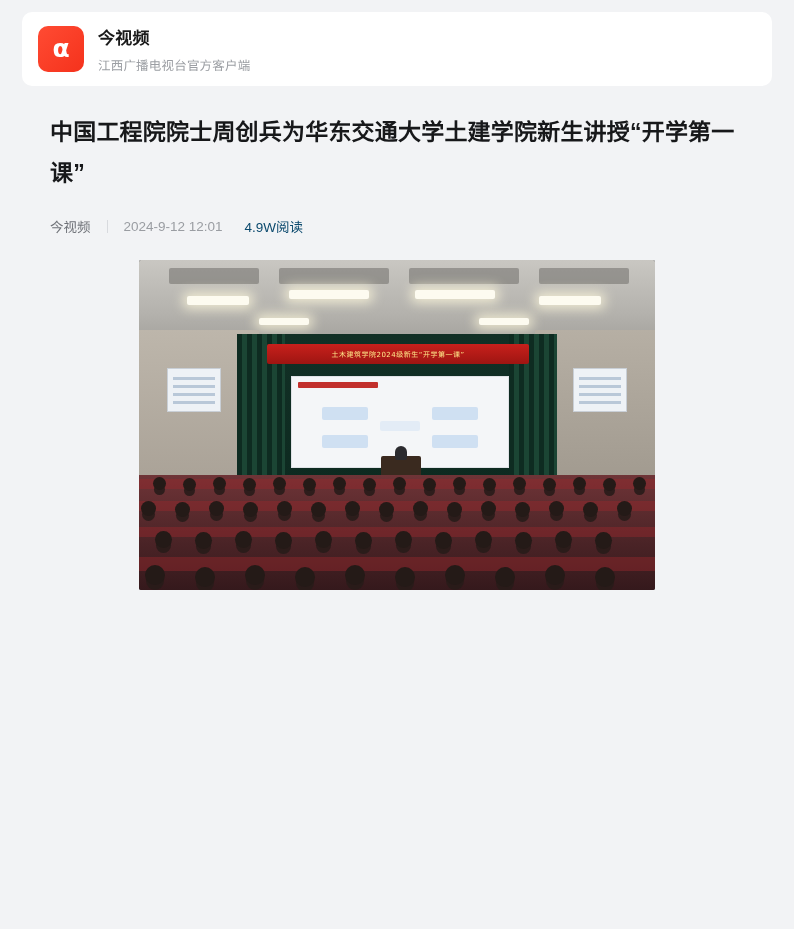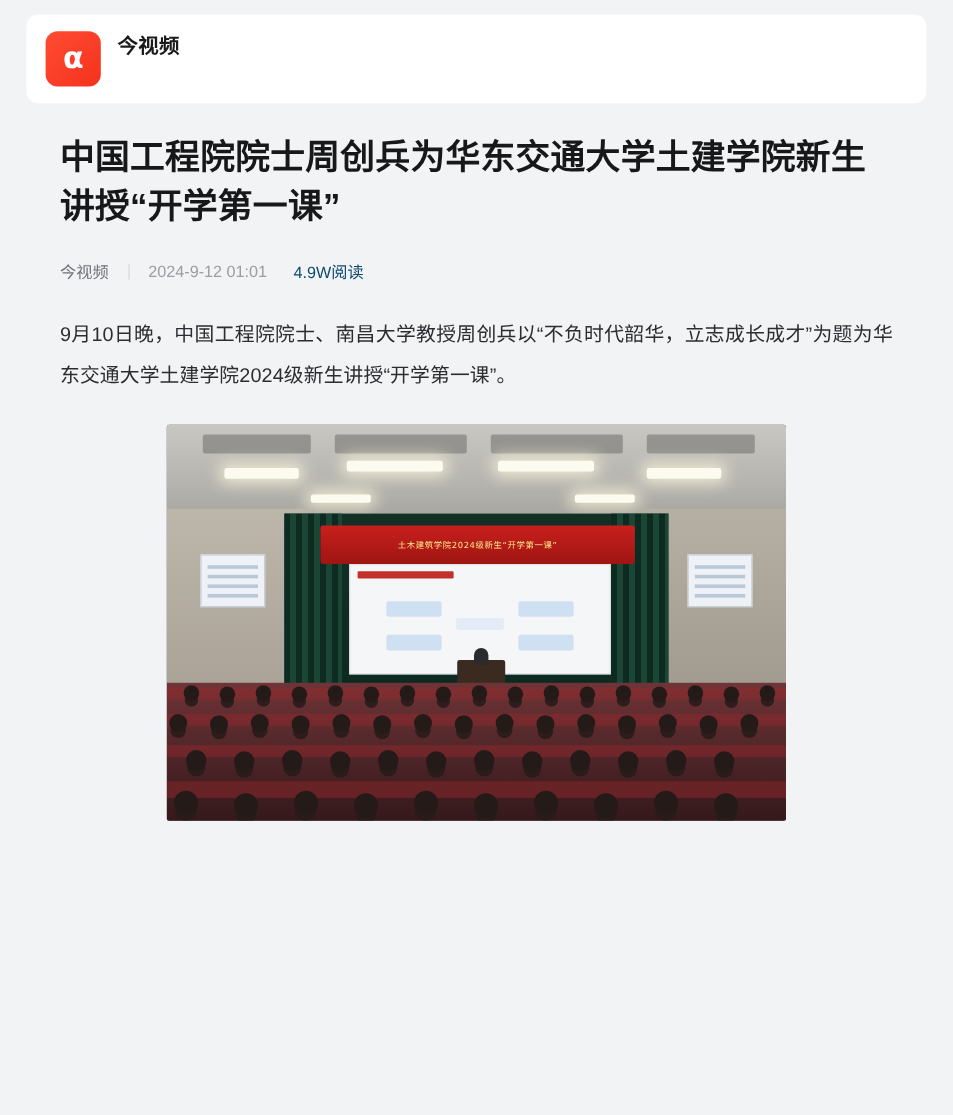--- a/index.html
+++ b/index.html
@@ -66,21 +66,21 @@
     line-height: 20px;
     margin-top: 5px;
     letter-spacing: .2px;
   }
 
   
   .article {
     padding: 26px 28px 0 28px;
   }
   .title {
-    font-size: 29px;
+    font-size: 23px;
     line-height: 41px;
     color: #17181a;
     font-weight: 700;
     letter-spacing: .2px;
     margin: 0;
   }
   .byline {
     margin-top: 22px;
     display: flex;
     align-items: center;
@@ -145,21 +145,21 @@
     position: absolute; left: 98px; top: 74px; width: 320px; height: 150px;
     background: linear-gradient(180deg,#123026 0%, #0d2a20 100%);
   }
   .ph-curtain-l, .ph-curtain-r {
     position: absolute; top: 74px; width: 48px; height: 150px;
     background: repeating-linear-gradient(90deg,#0e2b21 0 5px,#1b4534 5px 10px);
   }
   .ph-curtain-l { left: 98px; }
   .ph-curtain-r { left: 370px; }
   .ph-banner {
-    position: absolute; left: 128px; top: 84px; width: 262px; height: 32px;
+    position: absolute; left: 128px; top: 84px; width: 262px; height: 20px;
     background: linear-gradient(180deg,#c8201c 0%,#9e1512 100%);
     border-radius: 2px;
     display: flex; align-items: center; justify-content: center;
     overflow: hidden;
   }
   .ph-banner span {
     color: #ffe98a; font-size: 7px; letter-spacing: .5px; white-space: nowrap;
     font-family: "DejaVu Sans", sans-serif;
   }
   .ph-screen {
@@ -212,35 +212,35 @@
 <body>
 
 <div class="page">
 
   <div class="pub-card">
     <div class="pub-logo">
       <span class="glyph">α</span>
     </div>
     <div class="pub-meta">
       <div class="pub-name">今视频</div>
+      <div class="pub-sub">江西广播电视台官方客户端</div>
     </div>
   </div>
 
   <div class="article">
 
     <h1 class="title">中国工程院院士周创兵为华东交通大学土建学院新生讲授“开学第一课”</h1>
 
     <div class="byline">
       <span class="source">今视频</span>
       <span class="divider"></span>
-      <span class="date">2024-9-12 01:01</span>
+      <span class="date">2024-9-12 12:01</span>
       <span class="reads">4.9W阅读</span>
     </div>
 
-    <p class="para">9月10日晚，中国工程院院士、南昌大学教授周创兵以“不负时代韶华，立志成长成才”为题为华东交通大学土建学院2024级新生讲授“开学第一课”。</p>
 
     <div class="figure">
       <div class="photo">
         <div class="ph-ceiling"></div>
         <div class="ph-ceil-panel" style="left:30px;width:90px;"></div>
         <div class="ph-ceil-panel" style="left:140px;width:110px;"></div>
         <div class="ph-ceil-panel" style="left:270px;width:110px;"></div>
         <div class="ph-ceil-panel" style="left:400px;width:90px;"></div>
         <div class="ph-ceil-light" style="left:48px;top:36px;width:62px;"></div>
         <div class="ph-ceil-light" style="left:150px;top:30px;width:80px;"></div>

